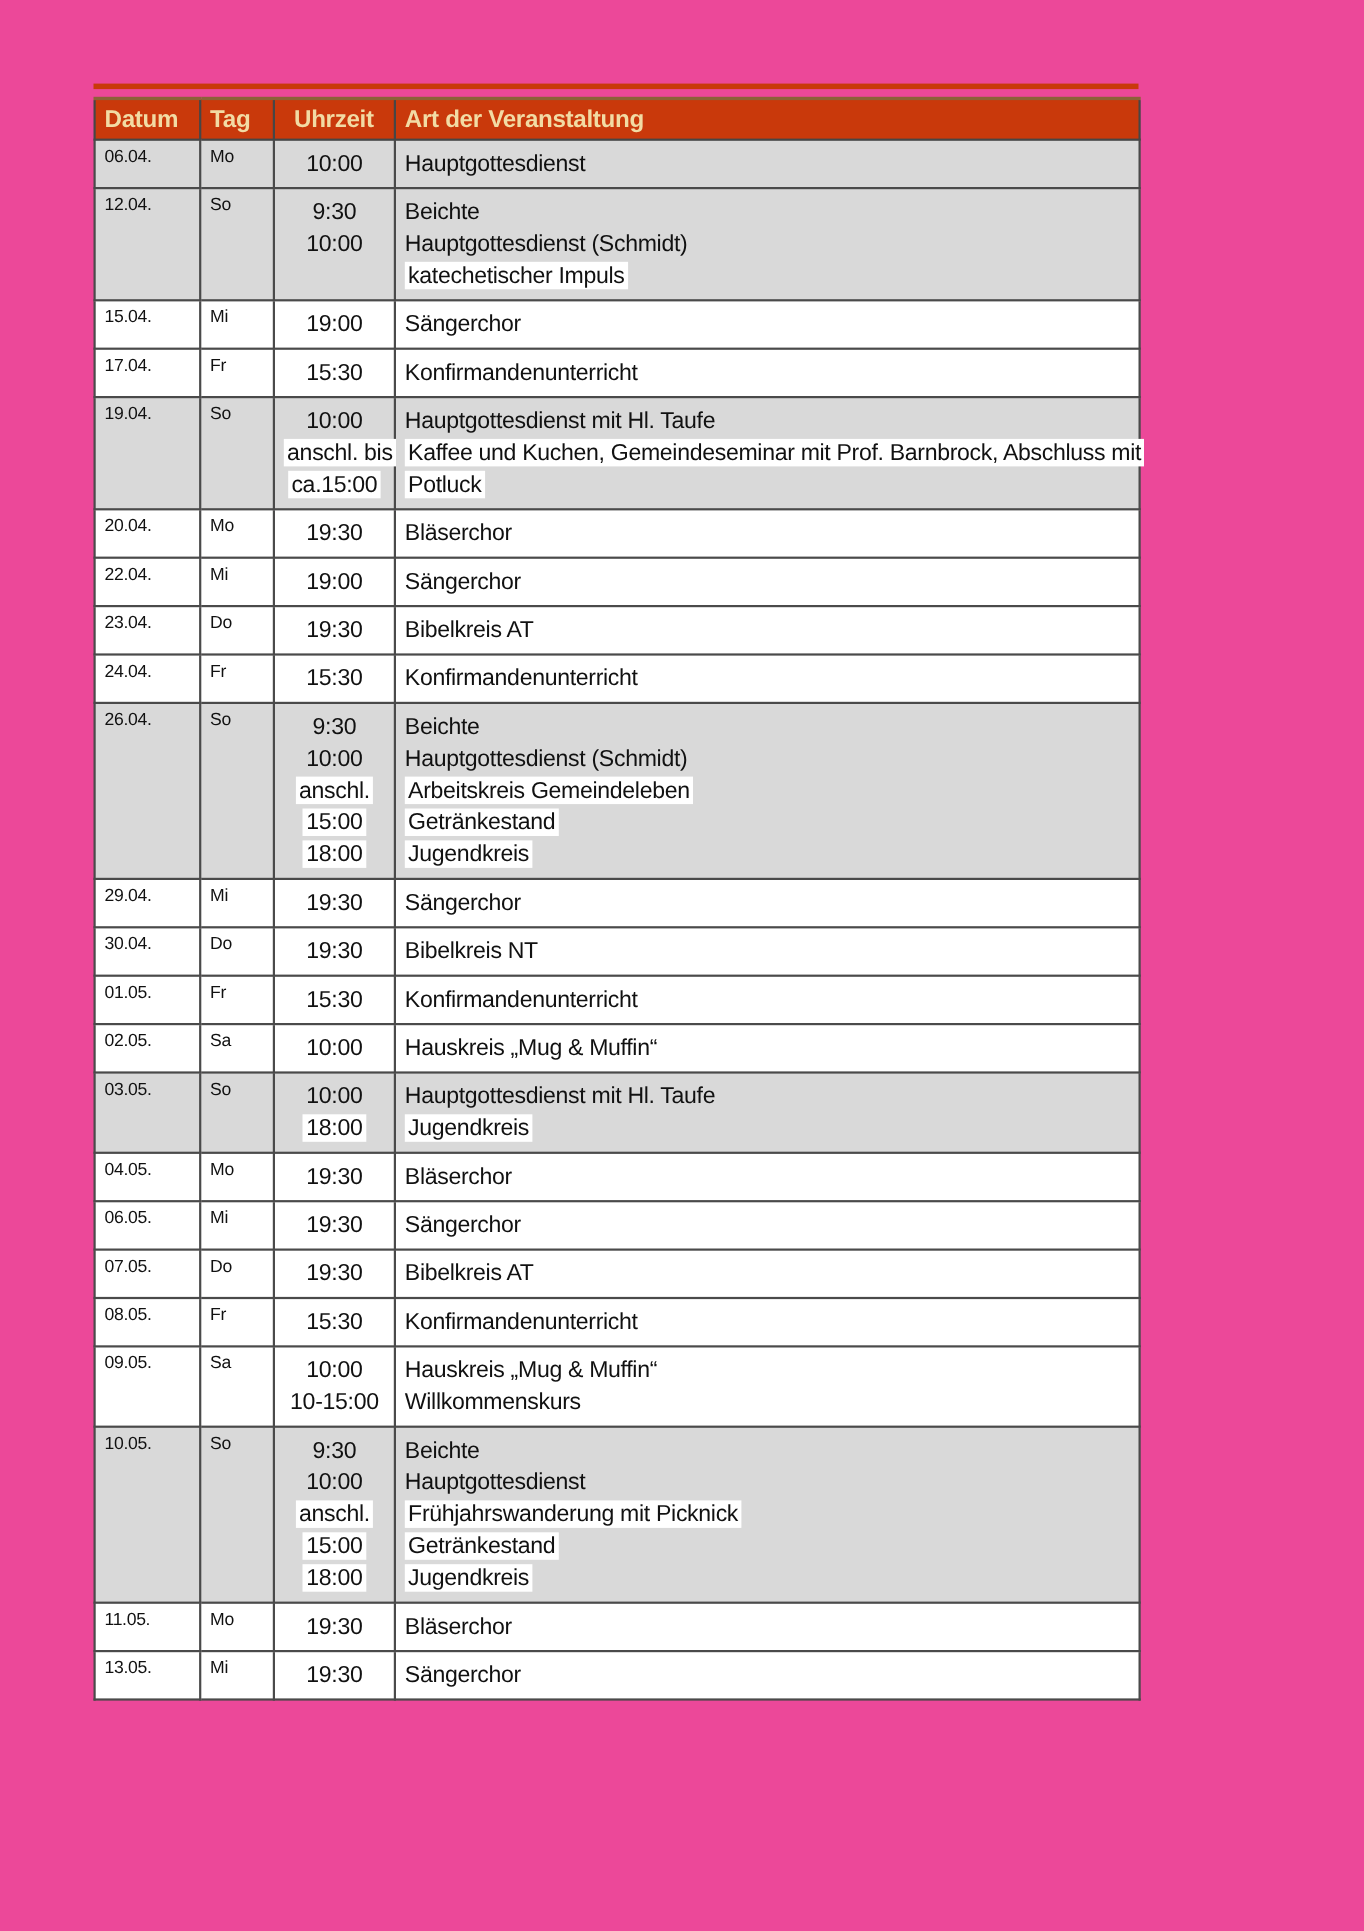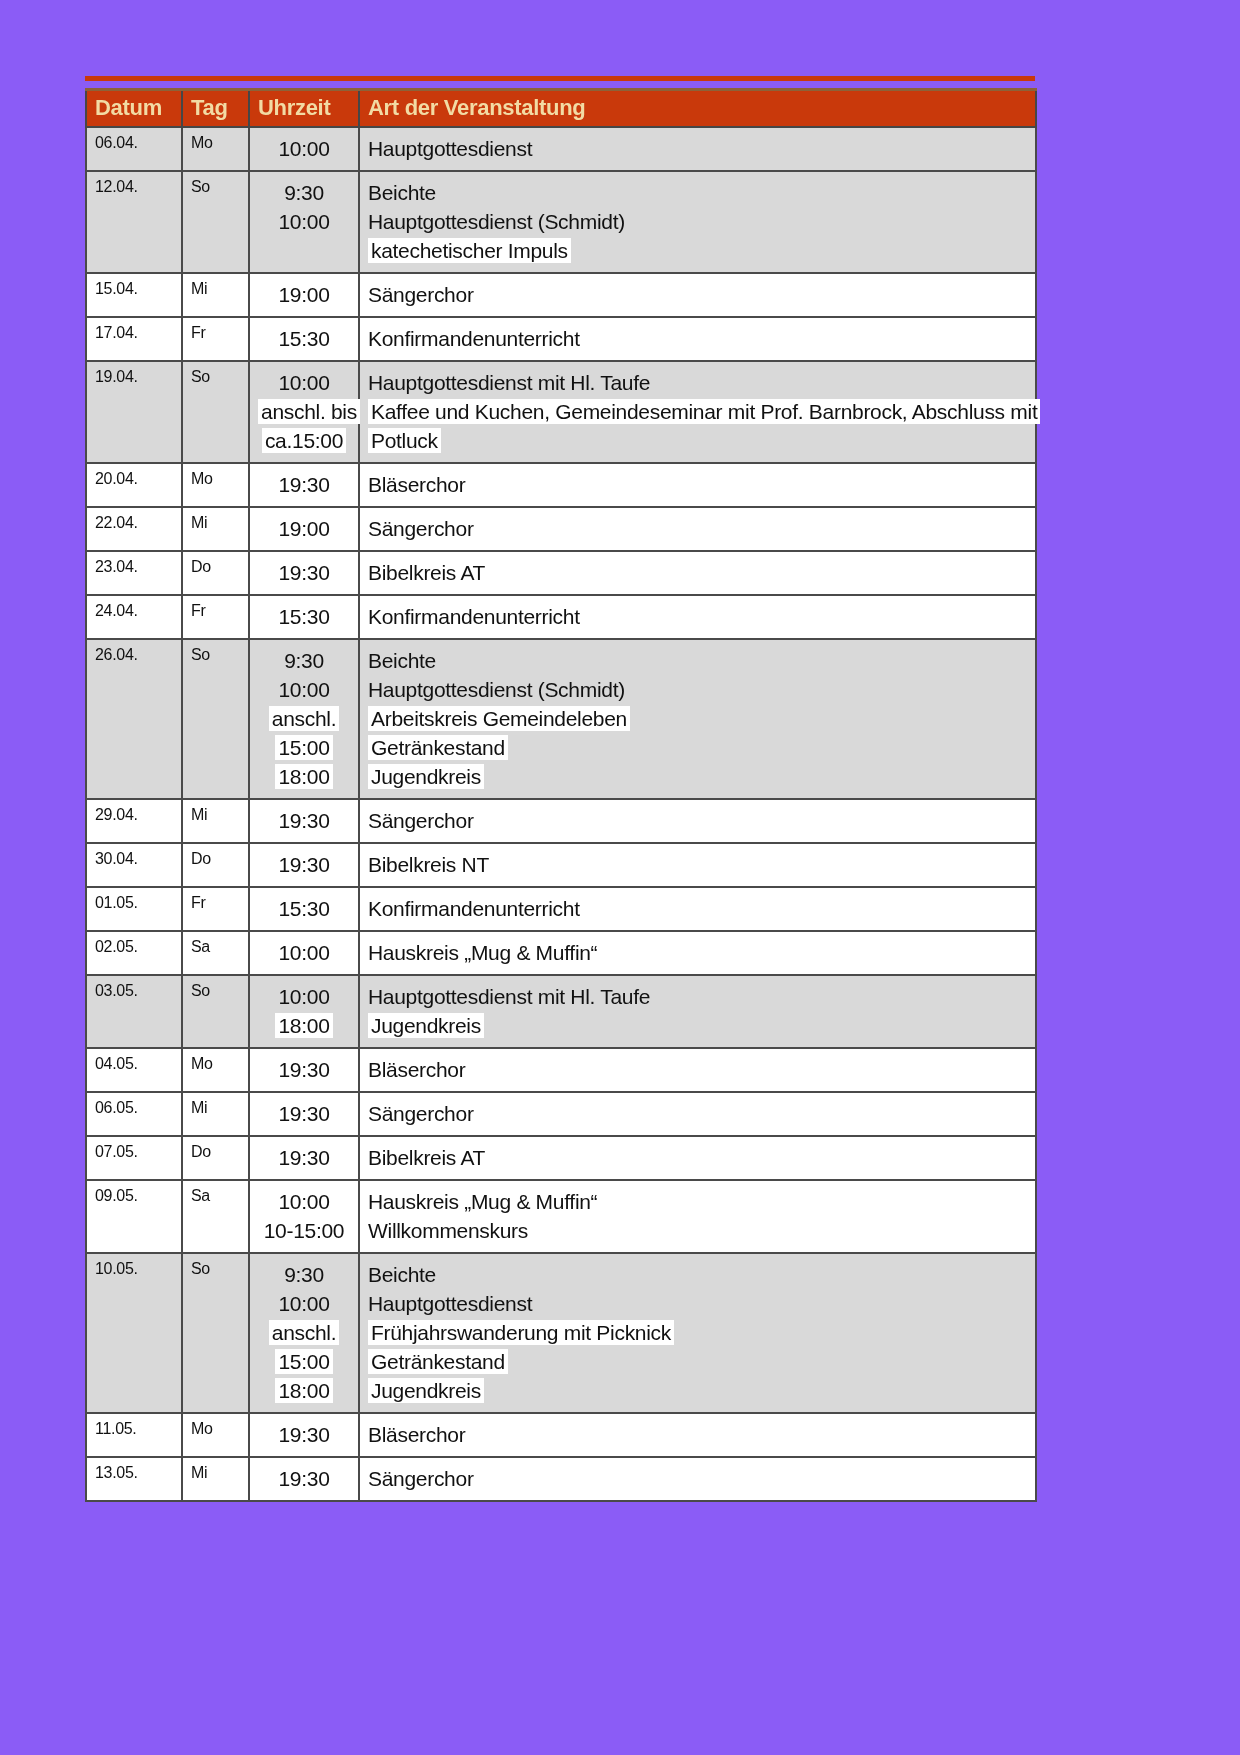--- a/index.html
+++ b/index.html
@@ -6,21 +6,21 @@
     margin: 0;
     padding: 0;
     background: #FFFFFF;
     font-family: "Liberation Sans", "DejaVu Sans", sans-serif;
     color: #111111;
   }
   .page {
     position: relative;
     width: 1240px;
     height: 1755px;
-    background: #8b5cf6;
+    background: #ec4899;
     overflow: hidden;
   }
   .doc {
     position: absolute;
     left: 85px;
     top: 76px;
     width: 950px;
   }
   .top-rule {
     height: 5px;
@@ -44,21 +44,21 @@
     background: var(--accent, #C9390B);
     color: var(--accent-text, #F2DBA4);
     font-weight: bold;
     font-size: 22px;
     text-align: left;
     padding: 4px 8px 5px 8px;
     border: 2px solid #464646;
     border-top: 3px solid #8C6239;
     line-height: 26px;
   }
-  table.schedule th.h-time { text-align: left; padding-right: 9px; margin-left: 16px; }
+  table.schedule th.h-time { text-align: center; padding-right: 9px; margin-left: 16px; }
 
   table.schedule td {
     border: 2px solid #4A4A4A;
     vertical-align: top;
     padding: 6px 8px 7px 8px;
     background: #FFFFFF;
   }
   tr.shaded td { background: var(--shaded, #D9D9D9); }
 
   td.date-cell, td.day-cell { font-size: 16px; }
@@ -286,20 +286,30 @@
             <td class="date-cell">07.05.</td>
             <td class="day-cell">Do</td>
             <td class="time-cell">
               <div class="line">19:30</div>
             </td>
             <td class="event-cell">
               <div class="line">Bibelkreis AT</div>
             </td>
           </tr>
           <tr>
+            <td class="date-cell">08.05.</td>
+            <td class="day-cell">Fr</td>
+            <td class="time-cell">
+              <div class="line">15:30</div>
+            </td>
+            <td class="event-cell">
+              <div class="line">Konfirmandenunterricht</div>
+            </td>
+          </tr>
+          <tr>
             <td class="date-cell">09.05.</td>
             <td class="day-cell">Sa</td>
             <td class="time-cell">
               <div class="line">10:00</div>
               <div class="line">10-15:00</div>
             </td>
             <td class="event-cell">
               <div class="line">Hauskreis „Mug &amp; Muffin“</div>
               <div class="line">Willkommenskurs</div>
             </td>

